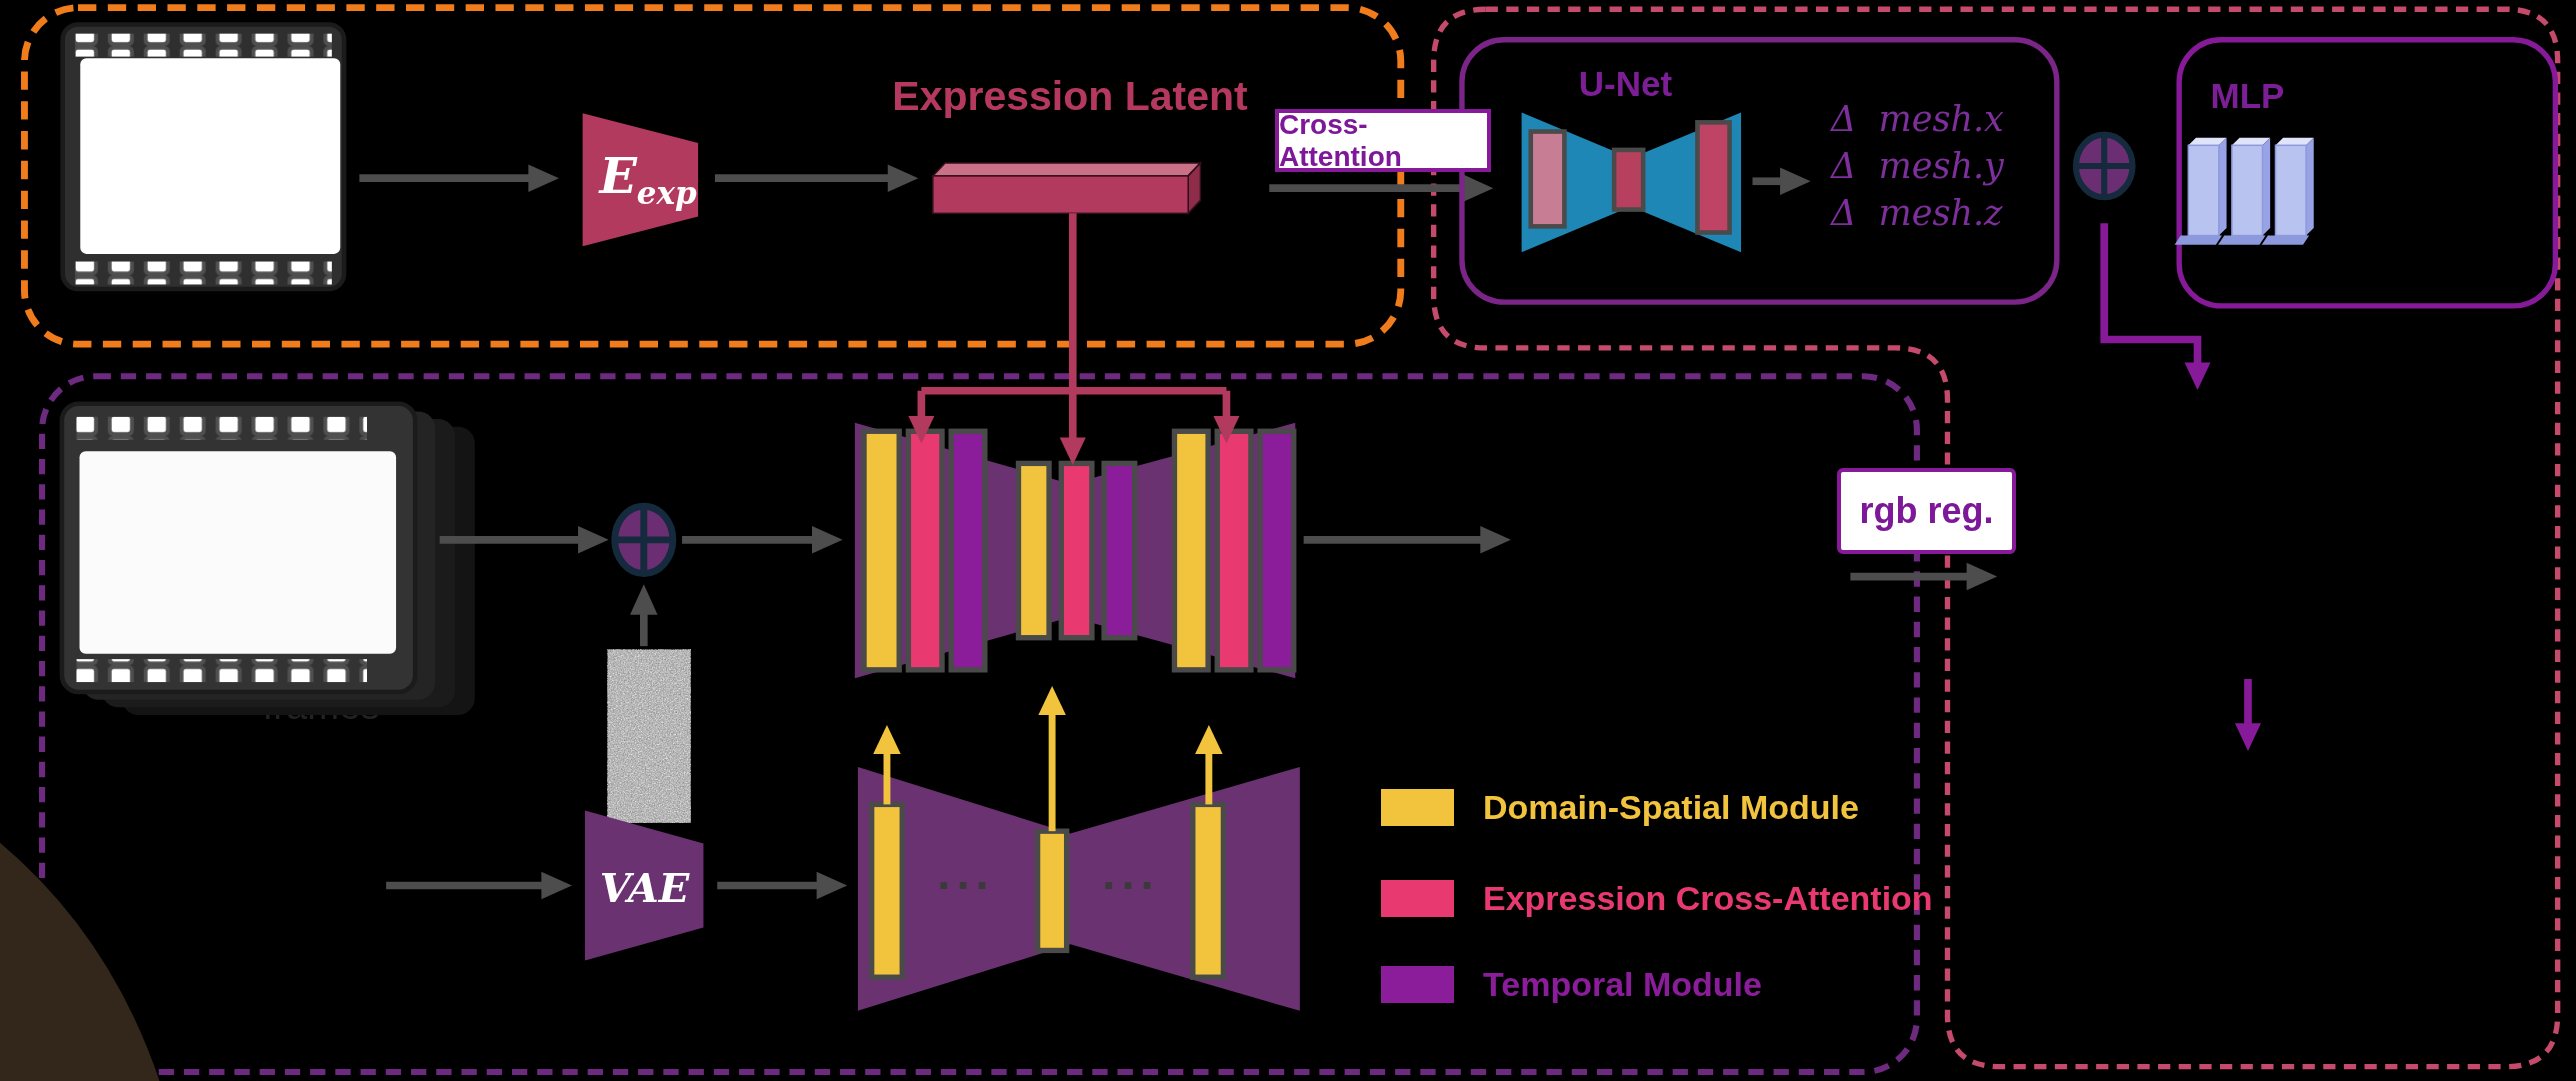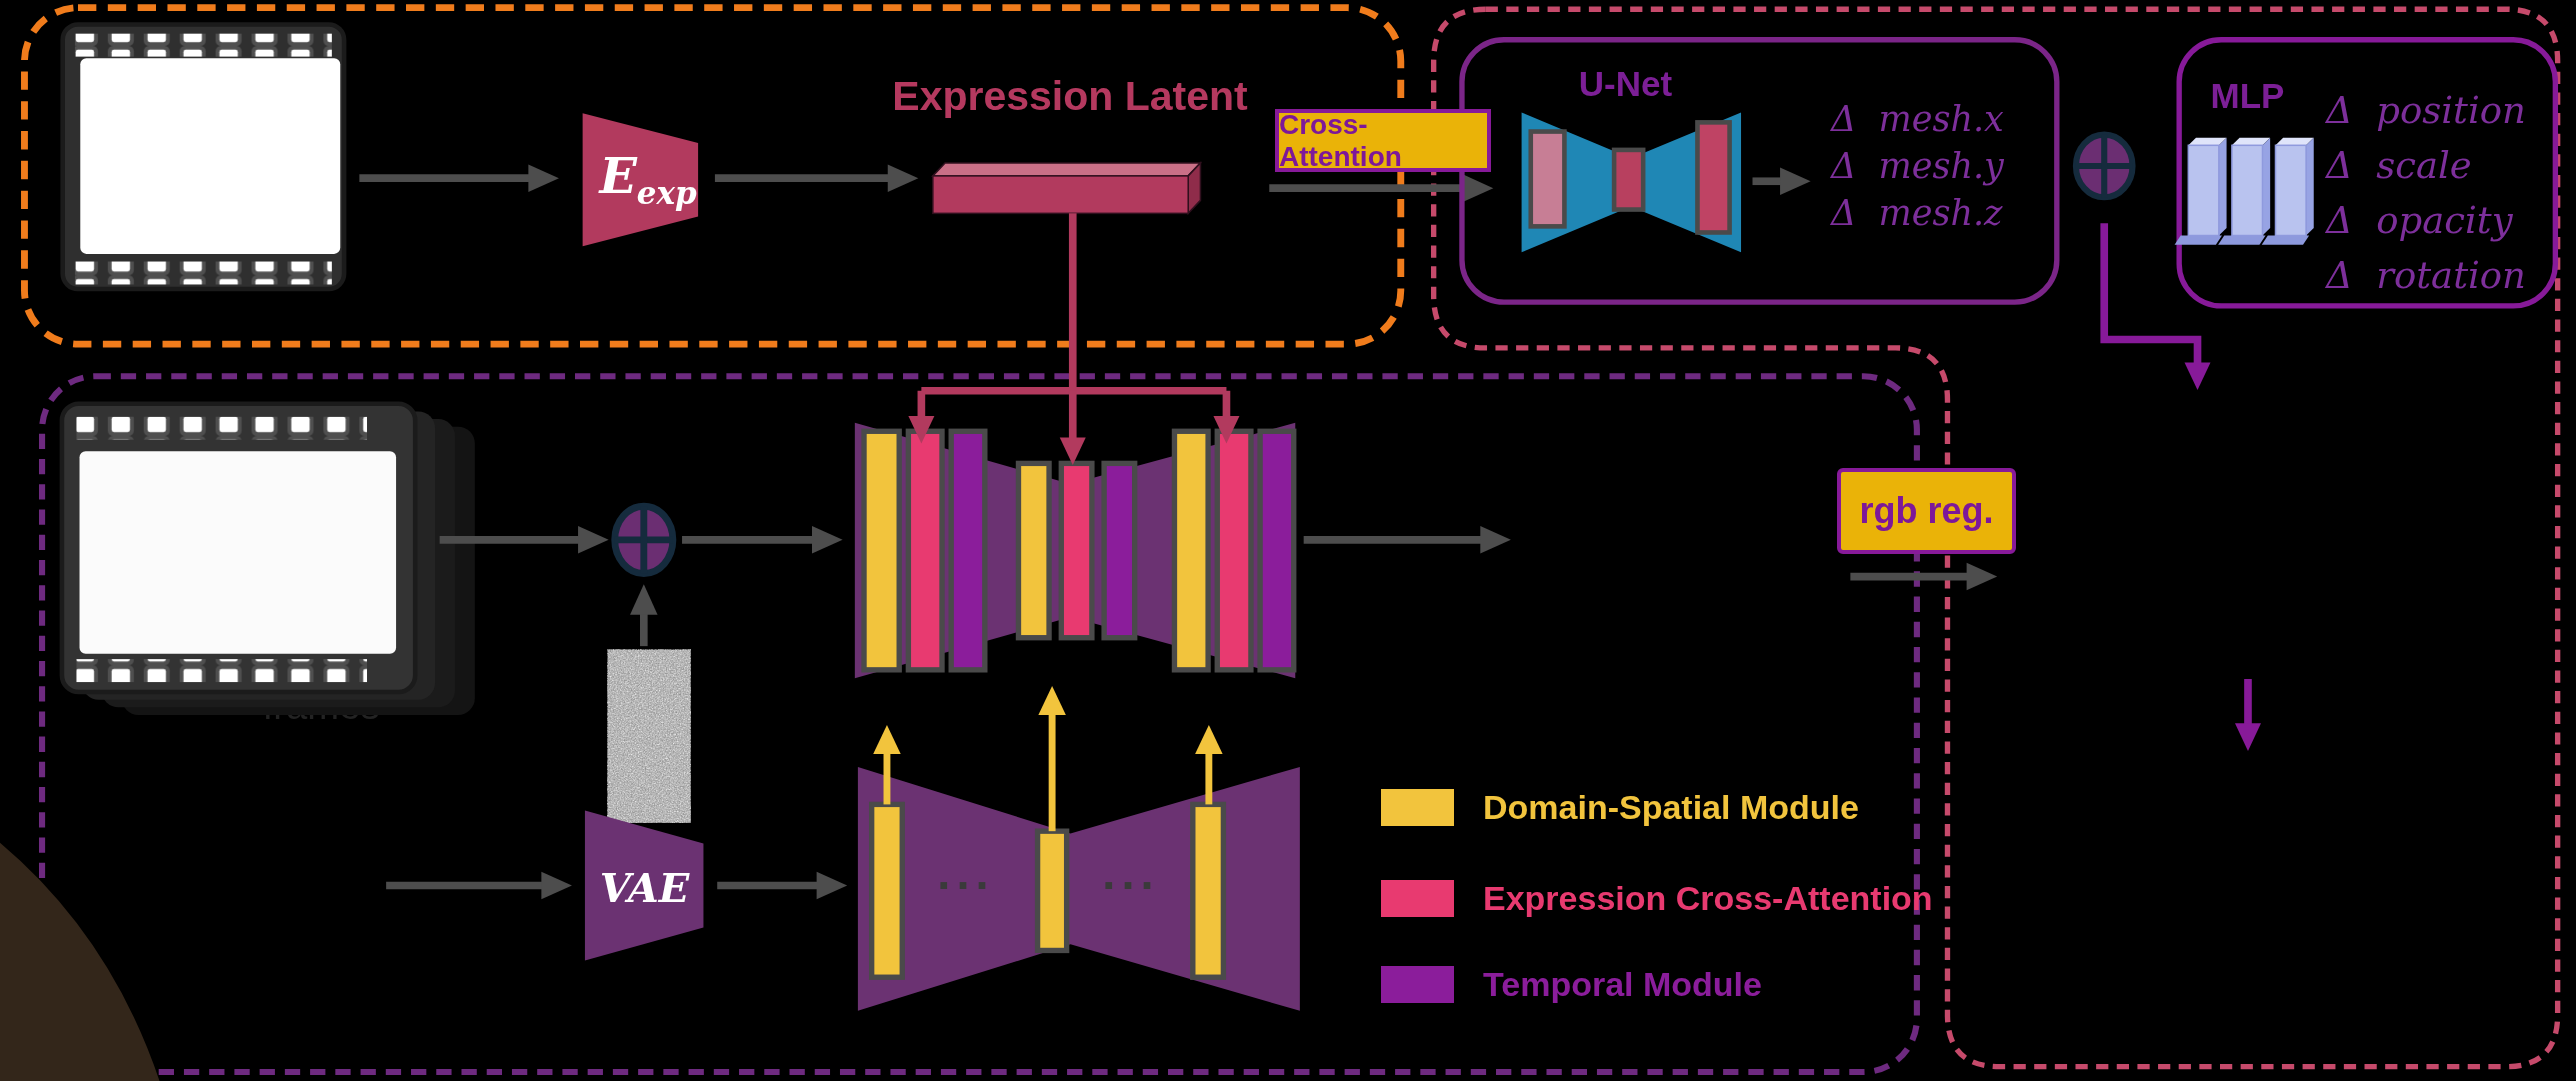--- a/index.html
+++ b/index.html
@@ -1,20 +1,20 @@
 <!DOCTYPE html>
 <html style="font-size:12.2px"><head>
 <meta charset="utf-8">
 <style>
   html,body{margin:0;padding:0;background:#000;width:2576px;height:1082px;position:relative;overflow:hidden;font-family:"Liberation Sans",sans-serif;}
   .abs{position:absolute;}
   #stage{position:absolute;left:0;top:0;width:2576px;height:1082px;}
   svg{display:block;}
   .title-crimson{font-size:41px;font-weight:bold;color:#b5395f;text-align:center;}
-  .wbox{background:#eab308;border:4.6px solid #871a99;display:flex;align-items:center;justify-content:center;box-sizing:border-box;}
+  .wbox{background:#ffffff;border:4.6px solid #871a99;display:flex;align-items:center;justify-content:center;box-sizing:border-box;}
   .wbox span{color:#7d1899;font-weight:700;}
   .purple-head{font-size:35px;font-weight:bold;color:#7c1f96;text-align:center;}
   .delta-list div{font-family:"DejaVu Serif","Liberation Serif",serif;font-style:italic;color:#7d2f9b;white-space:pre;}
   .serif-white{font-family:"DejaVu Serif","Liberation Serif",serif;font-style:italic;color:#fff;text-align:center;}
   .legend-row{position:absolute;display:flex;align-items:center;gap:29px;}
   .legend-row .swatch{display:inline-block;width:73px;height:37px;}
   .legend-row .lbl{font-size:34px;font-weight:bold;white-space:nowrap;}
   .dots{position:absolute;color:#3a3a3a;font-size:47px;font-weight:bold;letter-spacing:6.1px;}
 </style>
 </head>
@@ -318,26 +318,20 @@
 <div class="abs purple-head" style="left:1511px;top:64px;width:229px;">U-Net</div>
 
 <div class="abs delta-list" style="left:1831px;top:96px;font-size:35px;line-height:47px;">
   <div>Δ  mesh.x</div>
   <div>Δ  mesh.y</div>
   <div>Δ  mesh.z</div>
 </div>
 
 <div class="abs purple-head" style="left:2171px;top:76px;width:153px;">MLP</div>
 
-<div class="abs delta-list" style="left:2326px;top:83px;font-size:37px;line-height:55px;">
-  <div>Δ  position</div>
-  <div>Δ  scale</div>
-  <div>Δ  opacity</div>
-  <div>Δ  rotation</div>
-</div>
 
 <div class="abs serif-white" style="left:585px;top:864px;width:119px;font-size:40px;font-weight:bold;">VAE</div>
 
 <div class="dots" style="left:924px;top:845px;width:84px;text-align:center;">...</div>
 <div class="dots" style="left:1089px;top:845px;width:84px;text-align:center;">...</div>
 
 <div class="abs wbox" style="left:1837px;top:468px;width:179px;height:86px;border-radius:6px;">
   <span style="font-size:36px;">rgb reg.</span>
 </div>
 

